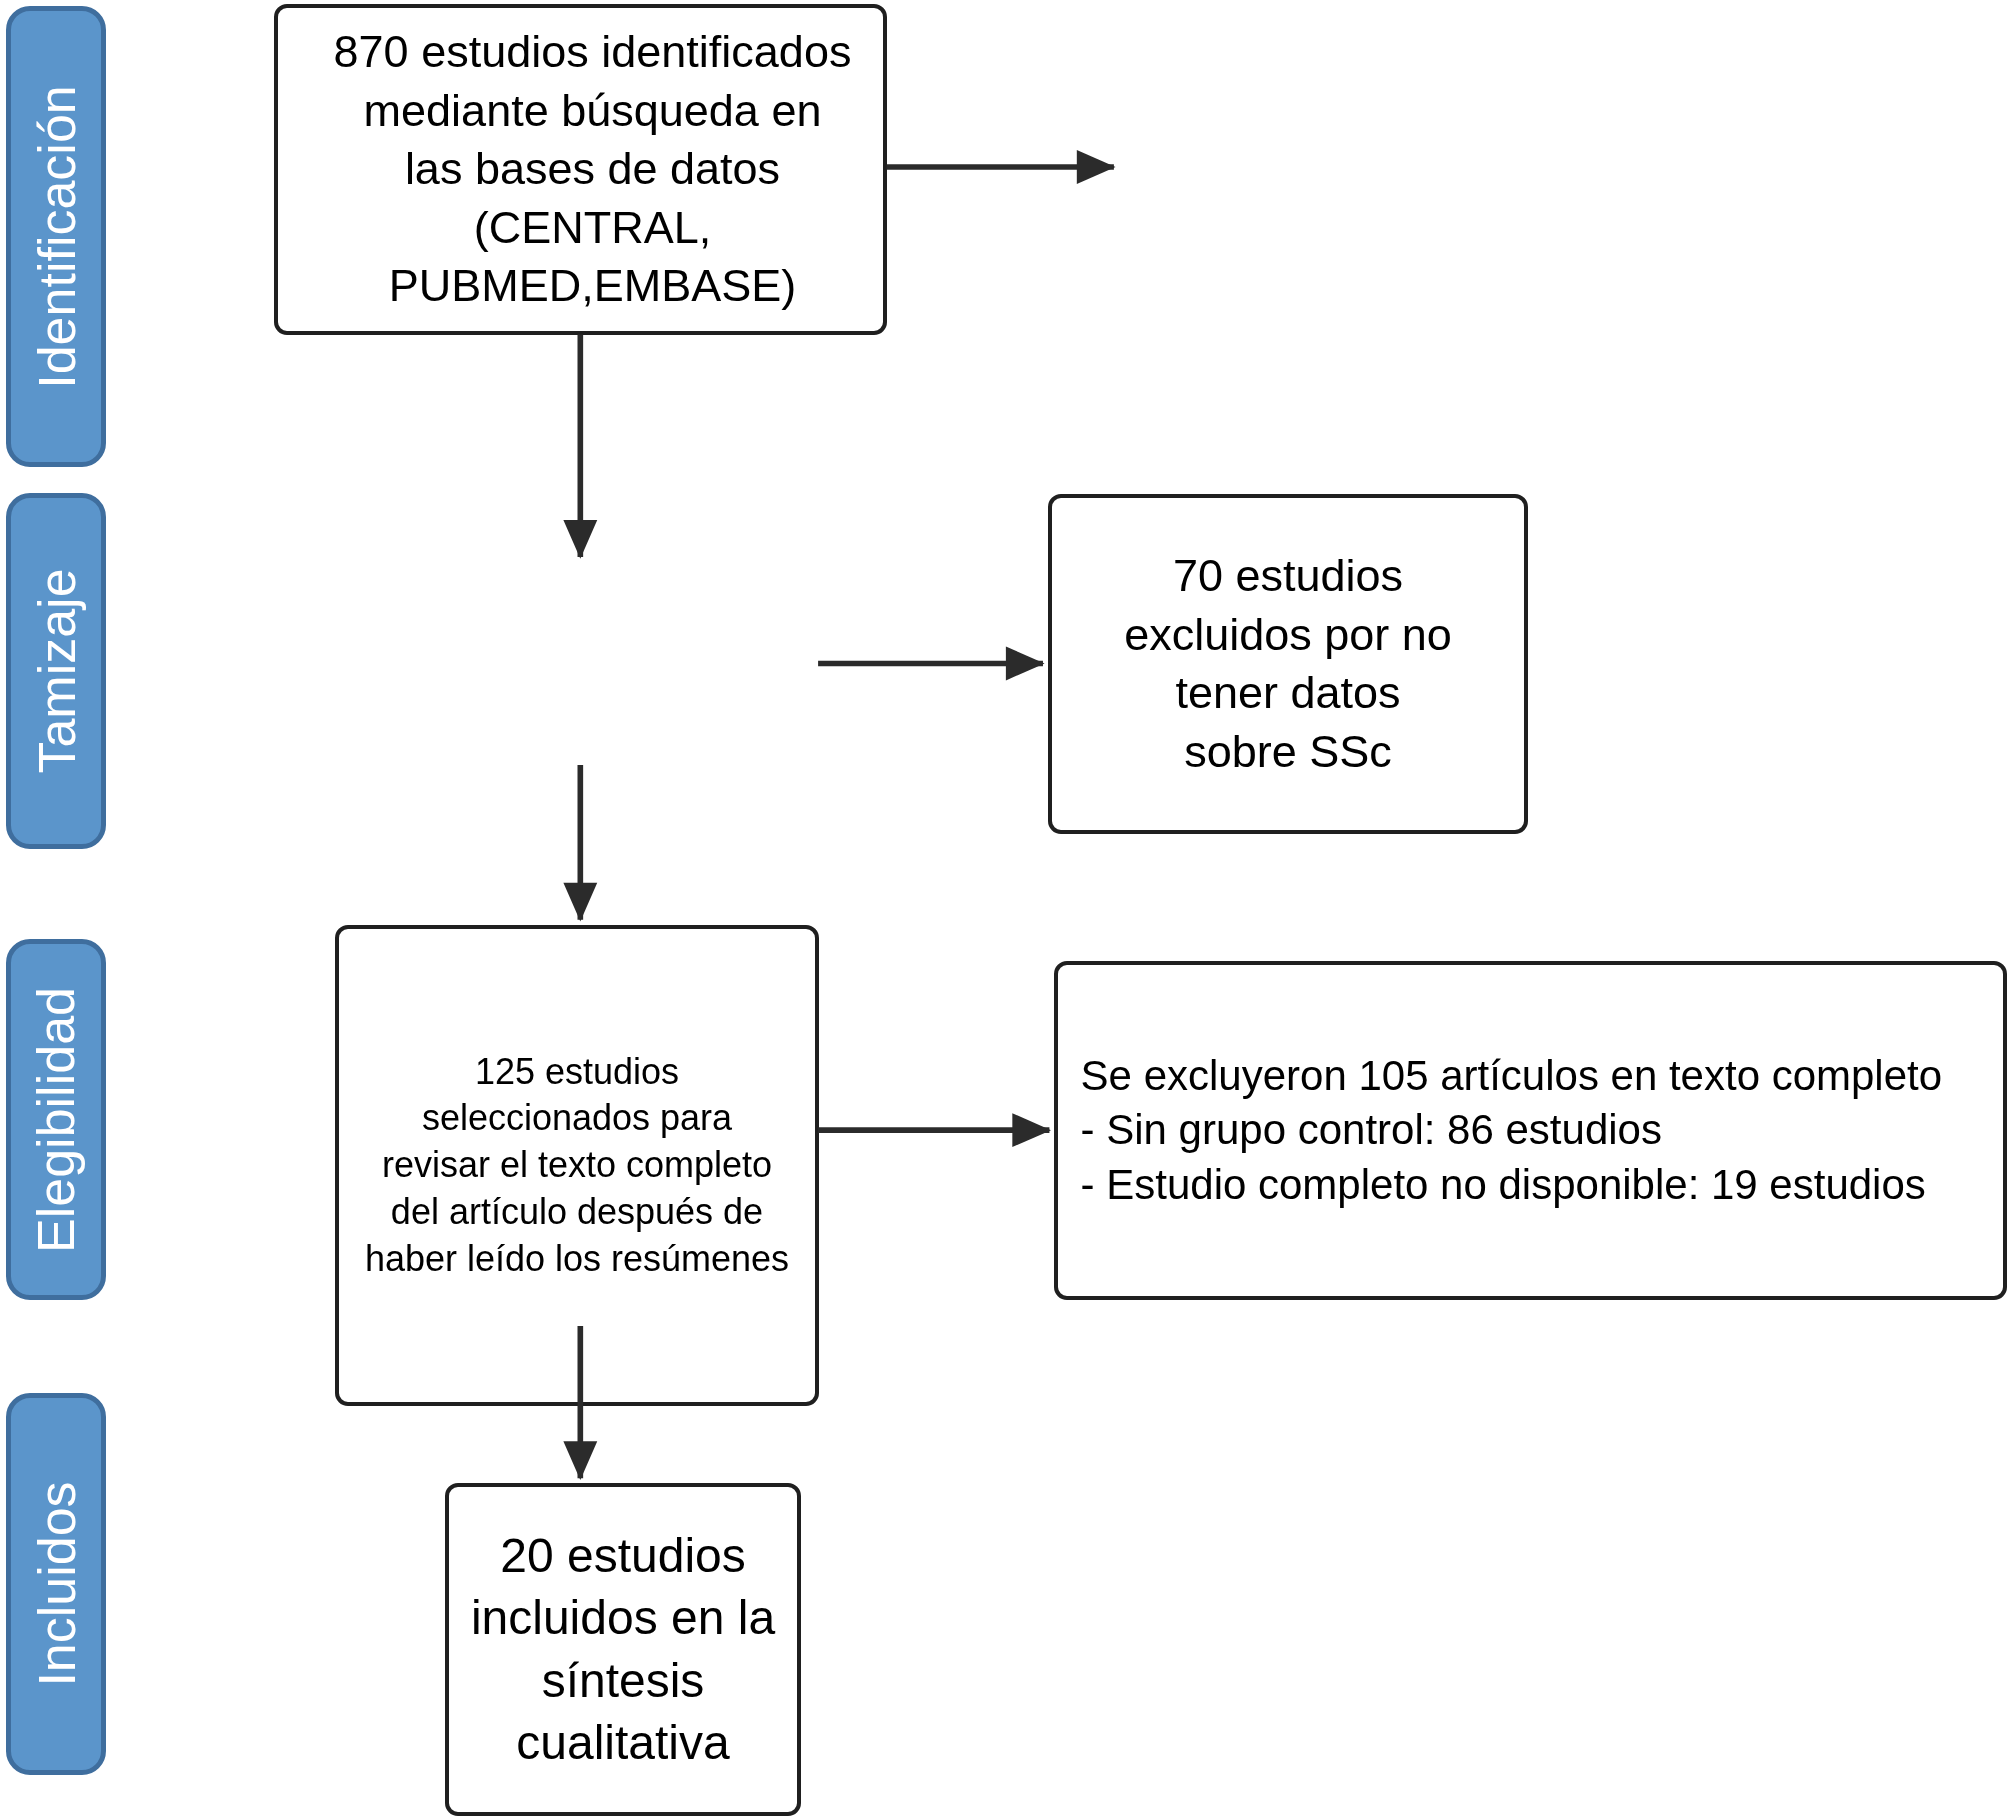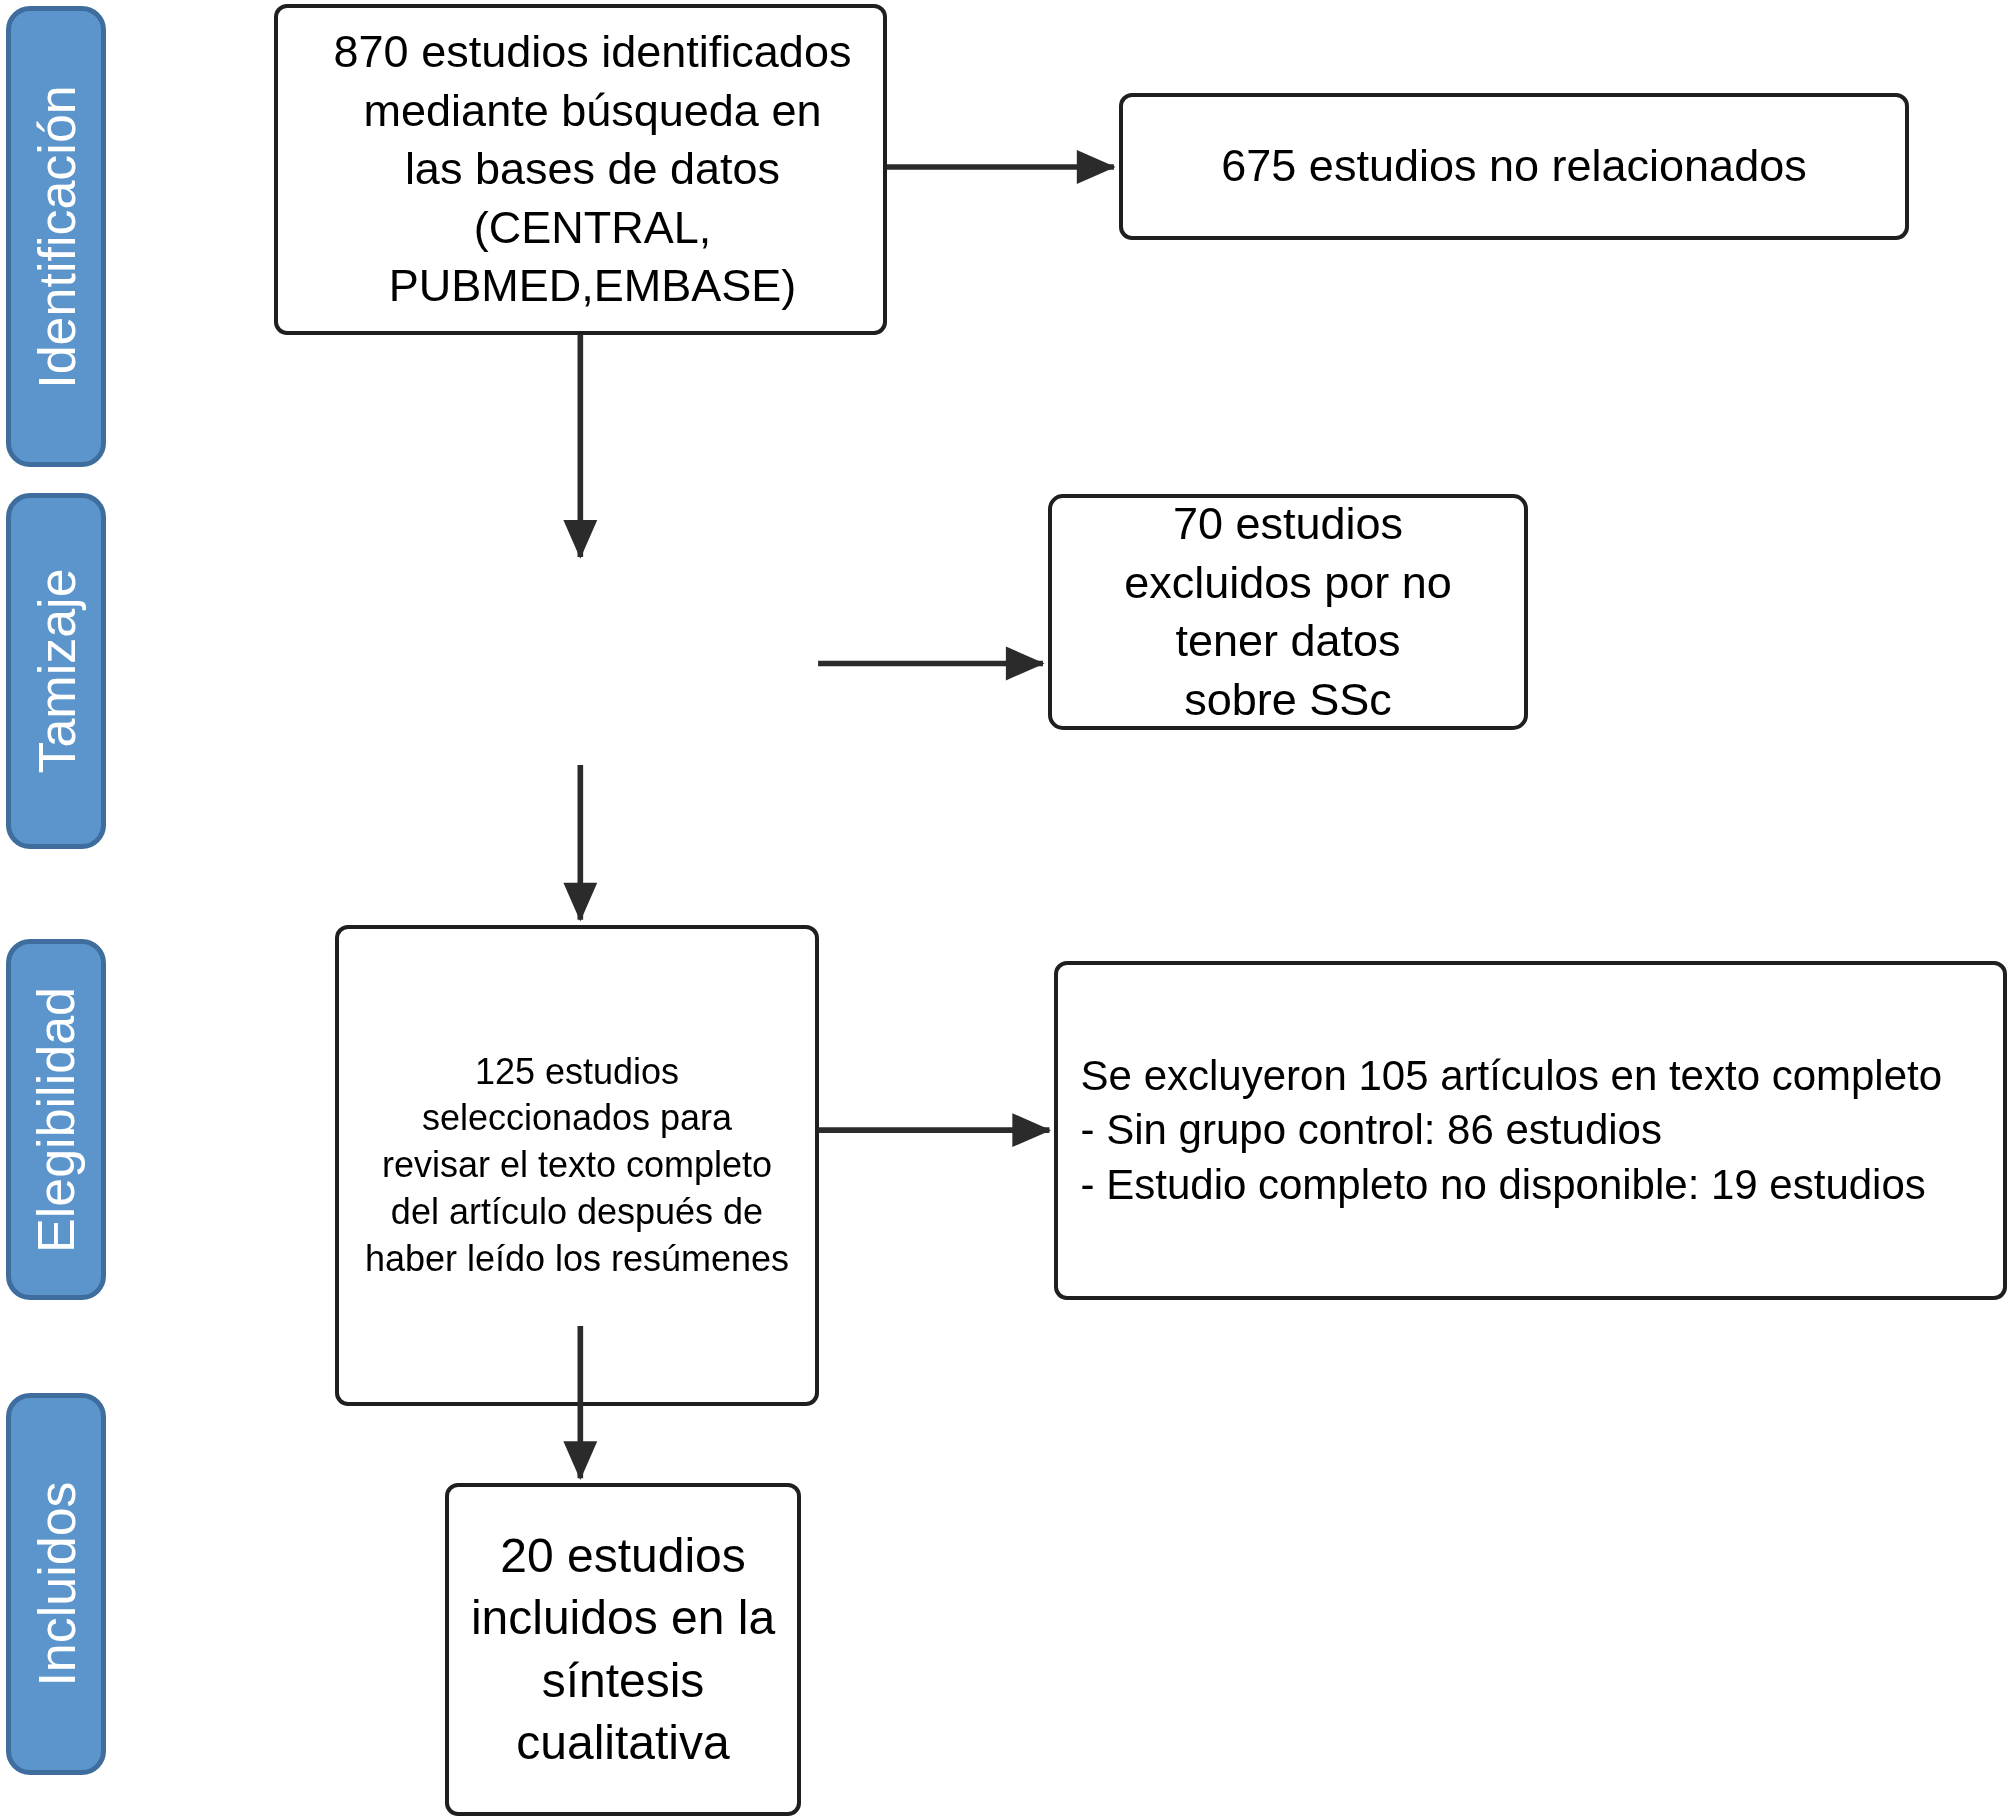--- a/index.html
+++ b/index.html
@@ -64,21 +64,21 @@
   }
   .fbox .btext{
     white-space:pre-line;
     text-align:center;
     line-height:1.3;
     width:100%;
   }
   .box-a{left:274px;top:4px;width:613px;height:331px;font-size:45px;padding-left:24px;}
   .box-b{left:1119px;top:93px;width:790px;height:147px;font-size:45px;}
   .box-c{left:335px;top:562px;width:484px;height:203px;font-size:47px;}
-  .box-d{left:1048px;top:494px;width:480px;height:236px;font-size:45px;border-radius:15px;}
+  .box-d{left:1048px;top:494px;width:480px;height:340px;font-size:45px;}
   .box-e{left:335px;top:925px;width:484px;height:481px;font-size:36px;}
   .box-f{left:1054px;top:961px;width:953px;height:339px;font-size:42px;justify-content:center;}
   .box-f .btext{text-align:left;padding:0 16px 0 22.6px;}
   .box-g{left:405px;top:1483px;width:356px;height:333px;font-size:48px;margin-left:40px;}
 
   
   svg.arrows{
     position:absolute;
     left:0;top:0;
     width:2015px;height:1821px;
@@ -112,23 +112,20 @@
   </div>
 
   <div class="fbox box-a">
     <div class="btext">870 estudios identificados
 mediante búsqueda en
 las bases de datos
 (CENTRAL,
 PUBMED,EMBASE)</div>
   </div>
 
-  <div class="fbox box-b">
-    <div class="btext">675 estudios no relacionados</div>
-  </div>
 
 
   <div class="fbox box-d">
     <div class="btext">70 estudios
 excluidos por no
 tener datos
 sobre SSc</div>
   </div>
 
   <div class="fbox box-e">

